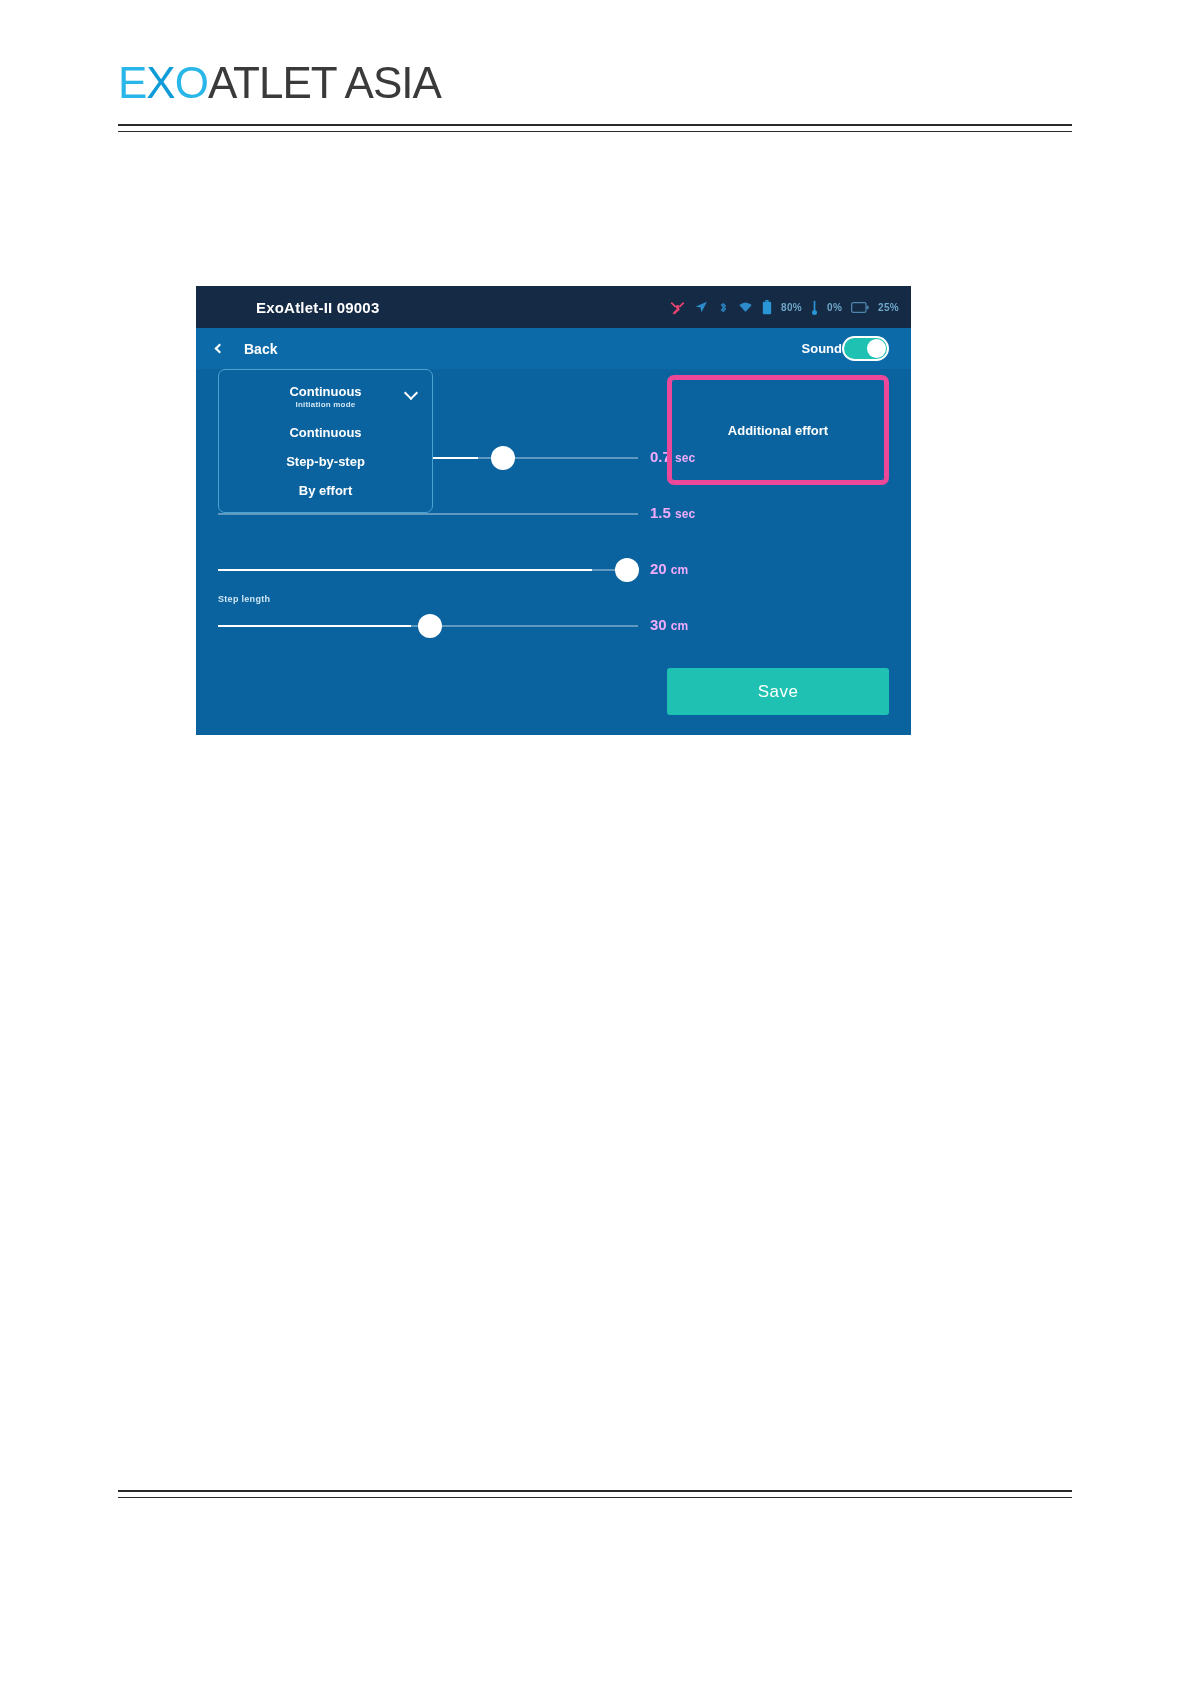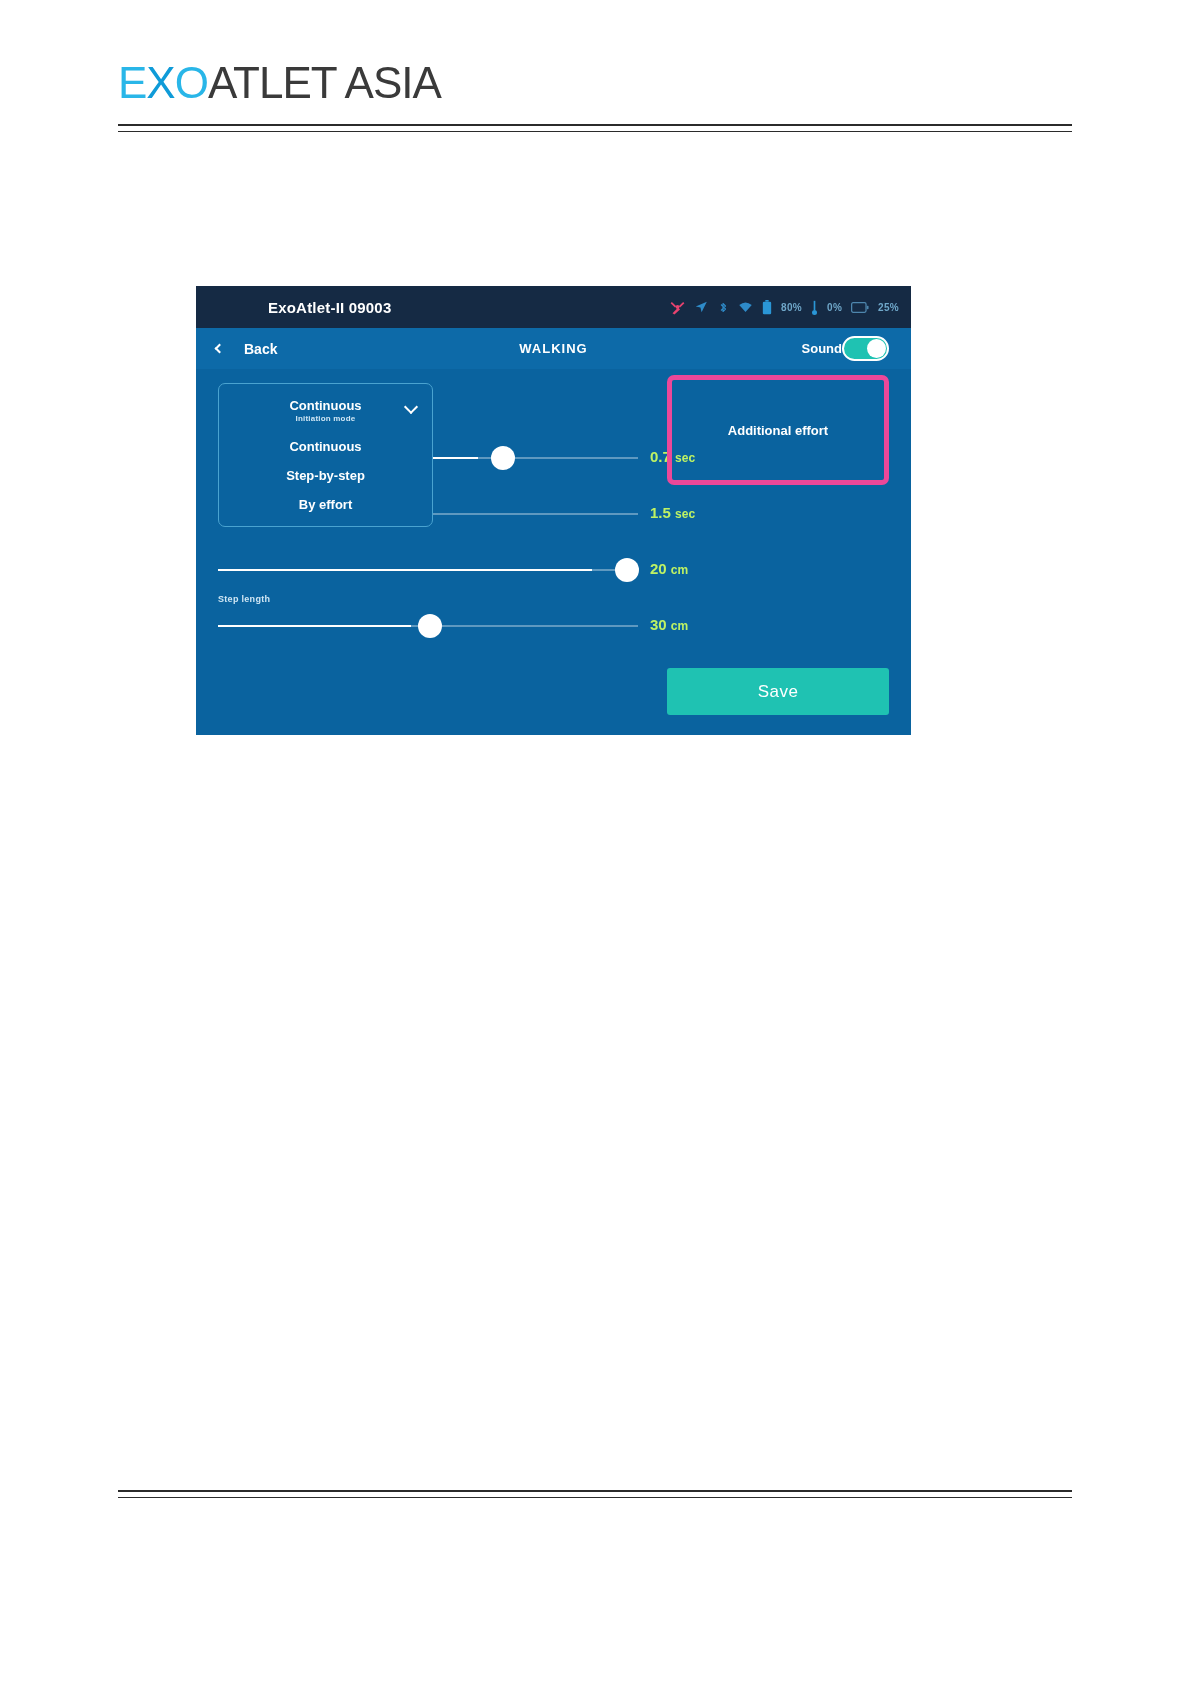--- a/index.html
+++ b/index.html
@@ -84,21 +84,21 @@
   
   .statusbar {
     position: relative;
     height: 42px;
     background: #152a44;
     display: flex;
     align-items: center;
   }
   .device-title {
     position: absolute;
-    left: 72px;
+    left: 60px;
     color: #ffffff;
     font-size: 15px;
     font-weight: bold;
     letter-spacing: 0.2px;
   }
   .status-icons {
     position: absolute;
     right: 12px;
     display: flex;
     align-items: center;
@@ -226,32 +226,32 @@
     width: 24px;
     height: 24px;
     border-radius: 50%;
     background: #ffffff;
     margin-left: -12px;
   }
   .slider-value {
     position: absolute;
     left: 432px;
     top: 5px;
-    color: #bef264;
+    color: #f0abfc;
     font-size: 15px;
     font-weight: bold;
     white-space: nowrap;
   }
   .slider-value .unit { font-size: 12px; }
 
   
   .dropdown {
     position: absolute;
     left: 22px;
-    top: 14px;
+    top: 0;
     width: 215px;
     border: 1px solid #4aa3d0;
     border-radius: 7px;
     background: #0a639f;
     padding: 10px 0 14px 0;
   }
   .dd-selected {
     position: relative;
     text-align: center;
     padding: 4px 0 2px 0;
@@ -390,21 +390,20 @@
       </span>
       <span class="spct">25%</span>
     </div>
   </div>
 
   <div class="toolbar">
     <div class="back-btn">
       <span class="chev-left"></span>
       <span>Back</span>
     </div>
-    <div class="toolbar-title">WALKING</div>
     <div class="sound-group">
       <span class="sound-label">Sound</span>
       <span class="toggle">
         <span class="knob"></span>
       </span>
     </div>
   </div>
 
   <div class="screen-body">
 

